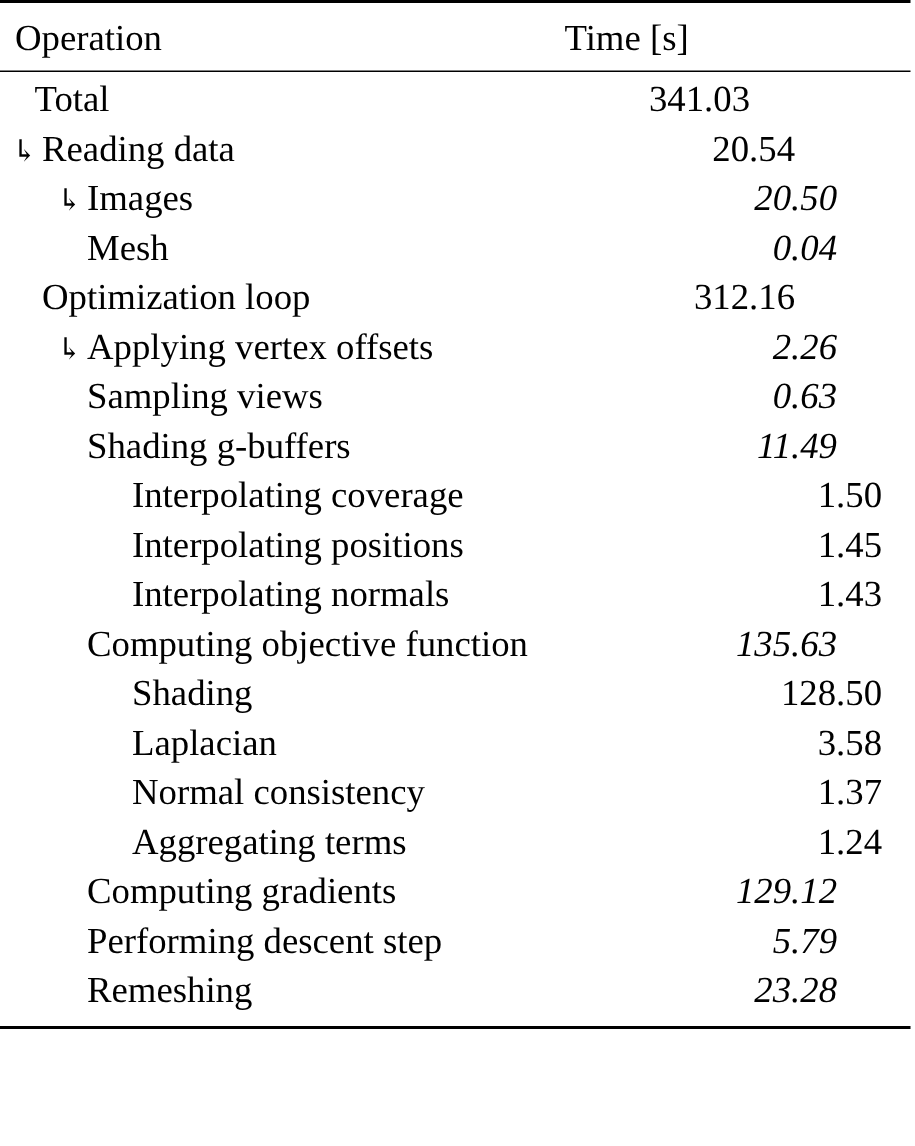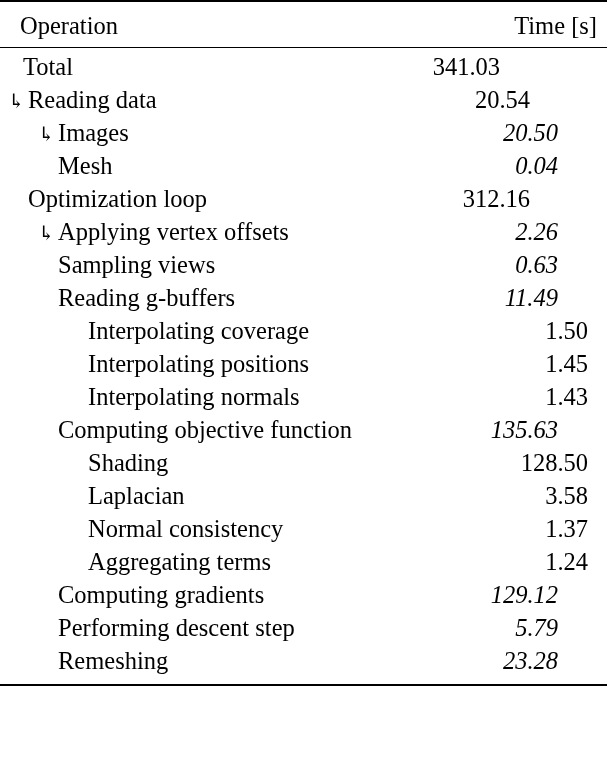--- a/index.html
+++ b/index.html
@@ -55,25 +55,25 @@
 
   thead th {
     font-weight: normal;
     font-size: 24.5px;
     line-height: 31px;
     padding: 3px 0 6px 0;
     vertical-align: baseline;
   }
   th.col-op {
     text-align: left;
-    padding-left: 20px;
+    padding-left: 10px;
     margin-top: 42px;
   }
   th.col-time {
-    text-align: right;
+    text-align: left;
     padding-right: 10px;
   }
 
   tbody td {
     font-size: 24.5px;
     line-height: 31px;
     padding: 0;
     vertical-align: baseline;
     white-space: nowrap;
   }
@@ -164,21 +164,21 @@
         </tr>
         <tr>
           <td class="op d2"><span class="op-inner"><span class="arrow">↳</span><span>Applying vertex offsets</span></span></td>
           <td class="val v2">2.26</td>
         </tr>
         <tr>
           <td class="op d2"><span class="op-inner"><span class="arrow blank">↳</span><span>Sampling views</span></span></td>
           <td class="val v2">0.63</td>
         </tr>
         <tr>
-          <td class="op d2"><span class="op-inner"><span class="arrow blank">↳</span><span>Reading g-buffers</span></span></td>
+          <td class="op d2"><span class="op-inner"><span class="arrow blank">↳</span><span>Shading g-buffers</span></span></td>
           <td class="val v2">11.49</td>
         </tr>
         <tr>
           <td class="op d3"><span class="op-inner"><span class="arrow blank">↳</span><span>Interpolating coverage</span></span></td>
           <td class="val v3">1.50</td>
         </tr>
         <tr>
           <td class="op d3"><span class="op-inner"><span class="arrow blank">↳</span><span>Interpolating positions</span></span></td>
           <td class="val v3">1.45</td>
         </tr>

